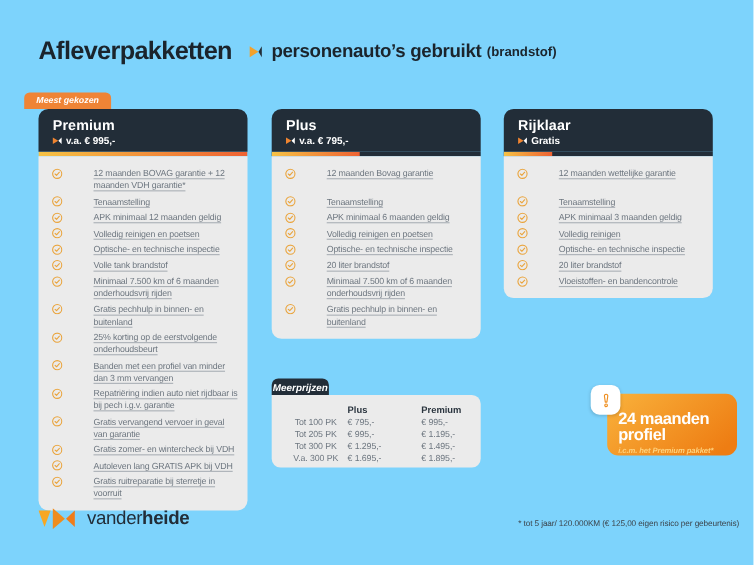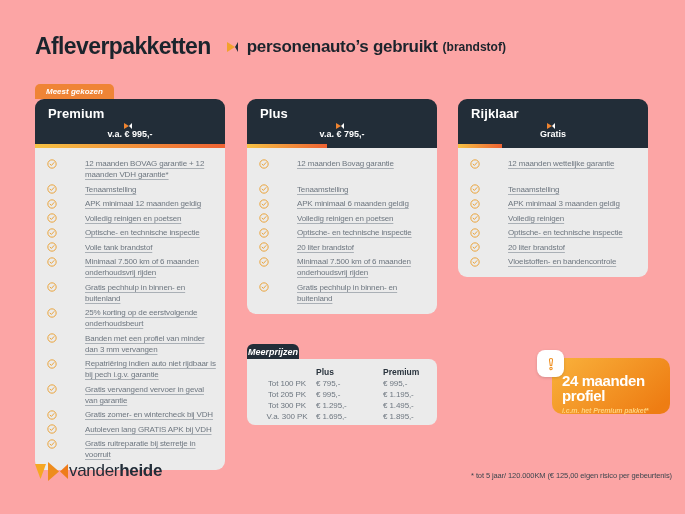--- a/index.html
+++ b/index.html
@@ -1,44 +1,44 @@
 <!DOCTYPE html>
 <html><head>
 <meta charset="utf-8">
 <style>
   * { margin:0; padding:0; box-sizing:border-box; }
   html,body { background:#ffffff; }
   .page {
     position:relative; width:685px; height:514px; overflow:hidden;
-    background:#fca5a5; font-family:"Liberation Sans", sans-serif;
+    background:#7dd3fc; font-family:"Liberation Sans", sans-serif;
     color:#222d38;
   }
   
   .header { position:absolute; left:35px; top:33px; display:flex; align-items:center; }
   .page-title { font-size:23px; font-weight:800; letter-spacing:-0.6px; color:#1b242c; }
   .tri { display:inline-block; width:0; height:0; border-style:solid; }
   .tri-lg { border-left:8px solid #f2a12c; border-top:5px solid transparent; border-bottom:5px solid transparent; margin:0 9px 0 16px; }
   .subtitle { font-size:17px; font-weight:600; letter-spacing:-0.3px; color:#1b242c; }
   .subtitle-suffix { font-size:12px; font-weight:600; margin-left:5px; color:#1b242c; }
   
   .most-chosen {
-    position:absolute; left:35px; top:84px; height:15px;
+    position:absolute; left:22px; top:84px; height:15px;
     background:#ef8436; color:#fff; font-size:8px; font-weight:700; font-style:italic;
     display:flex; align-items:center; padding:4px 11px; border-radius:5px 5px 0 0;
   }
   
   .card { position:absolute; width:190px; }
   .card-premium { left:35px;  top:99px; }
   .card-plus    { left:247px; top:99px; }
   .card-rijklaar{ left:458px; top:99px; }
   .card-head {
     background:#222d38; border-radius:9px 9px 0 0; padding:7px 13px 5px 13px;
   }
   .card-title { color:#ffffff; font-size:13px; font-weight:800; letter-spacing:0.1px; }
-  .card-price { display:flex; align-items:center; margin-top:2px; color:#ffffff; font-size:9px; font-weight:700;flex-direction:column; }
+  .card-price { display:flex; align-items:center; margin-top:2px; color:#ffffff; font-size:9px; font-weight:700; }
   .tri-sm { border-left:5px solid #ef8430; border-top:3.5px solid transparent; border-bottom:3.5px solid transparent; margin-right:4px; }
   .card-accent { height:4px; background:#222d38; overflow:hidden; }
   .card-accent-fill { height:100%; background:linear-gradient(90deg,#f6c244 0%,#ee6233 100%); }
   .card-body { background:#ebebeb; border-radius:0 0 9px 9px; padding:10px 8px 10px 12px; }
   .feature-list { list-style:none; }
   .feature-list li { display:flex; gap:5px; margin-bottom:3.5px; }
   .feature-list li:first-child { min-height:22px; }
   .feature-list li:last-child { margin-bottom:0; }
   .check-icon { flex:0 0 10px; width:10px; height:10px; margin-top:0.5px; }
   .feature-text {
@@ -69,21 +69,21 @@
   }
   .guarantee-line { color:#ffffff; font-size:15px; font-weight:800; line-height:15px; letter-spacing:-0.4px; }
   .guarantee-sub { margin-top:4px; color:#ffd27d; font-size:7px; font-weight:700; font-style:italic; letter-spacing:-0.1px; }
   .guarantee-badge {
     position:absolute; left:537px; top:350px; width:27px; height:27px;
     background:#ffffff; border-radius:8px; box-shadow:0 1px 3px rgba(0,0,0,0.15);
     display:flex; align-items:center; justify-content:center;
   }
   .guarantee-badge svg { width:16px; height:16px; }
   
-  .footer-logo { position:absolute; left:35px; top:461px; display:flex; align-items:flex-end; gap:0; }
+  .footer-logo { position:absolute; left:35px; top:461px; display:flex; align-items:flex-end; gap:10px; }
   .logo-mark svg { width:34px; height:19px; display:block; }
   .logo-text { font-size:17px; letter-spacing:-0.3px; color:#222d38; font-weight:400; }
   .logo-text b { font-weight:800; }
   .footnote {
     position:absolute; right:13px; top:471px; font-size:7.5px; color:#3c454d; letter-spacing:-0.1px;
   }
 </style>
 </head>
 <body>
 

